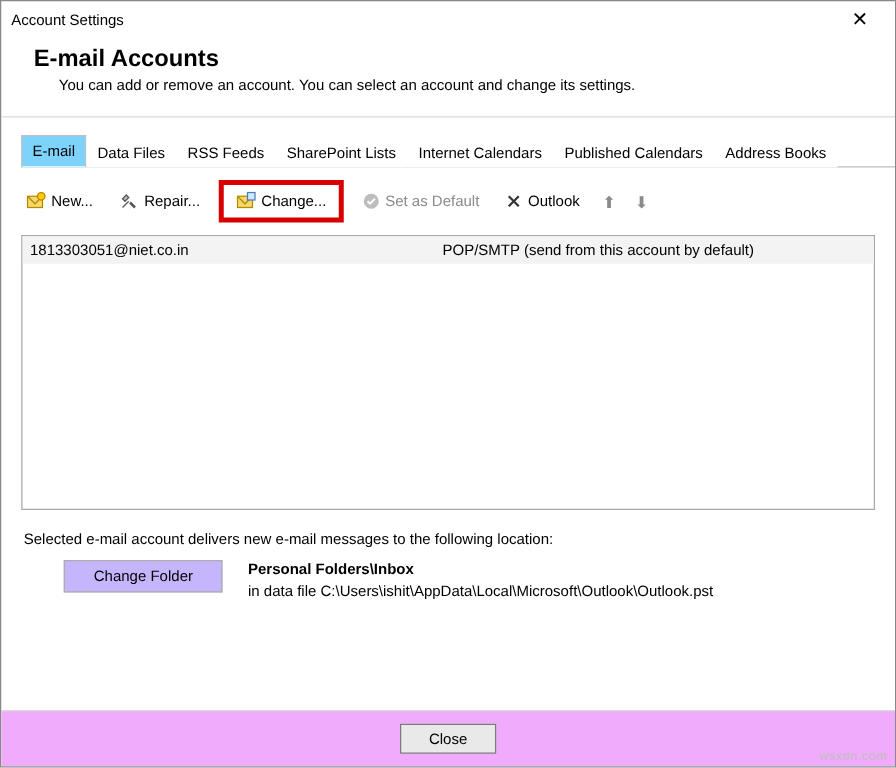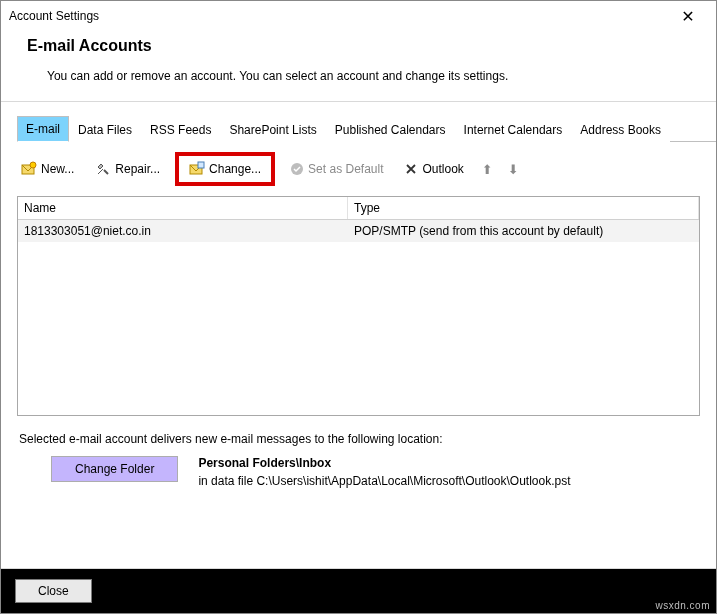--- a/index.html
+++ b/index.html
@@ -28,22 +28,22 @@
     font-weight: 300;
     width: 40px;
     text-align: center;
     cursor: pointer;
   }
   .header-block {
     padding: 6px 18px 18px 26px;
   }
   .header-block .h1 {
     font-weight: bold;
-    font-size: 16px;
-    margin-bottom: 14px;
+    font-size: 19px;
+    margin-bottom: 2px;
   }
   .header-block .desc {
     padding-left: 20px;
     font-size: 12px;
   }
   .hr { border-top: 1px solid #d9d9d9; margin: 0; }
   .tabs {
     display: flex;
     margin: 14px 0 0 16px;
     align-items: flex-end;
@@ -135,22 +135,22 @@
     cursor: pointer;
     margin-left: 32px;
   }
   .folder-info .line1 { font-weight: bold; margin-bottom: 4px; }
   .footer {
     position: absolute;
     left: 0; right: 0; bottom: 0;
     border-top: 1px solid #d9d9d9;
     padding: 10px 14px;
     display: flex;
-    justify-content: flex-start;
-    background: #000000;
+    justify-content: center;
+    background: #f0abfc;
   }
   .close-btn {
     border: 1px solid #7a7a7a;
     background: #e9e9e9;
     padding: 4px 22px;
     font-size: 12px;
     cursor: pointer;
   }
   .watermark {
     position: absolute;
@@ -174,22 +174,22 @@
   <div class="desc">You can add or remove an account. You can select an account and change its settings.</div>
 </div>
 
 <div class="hr"></div>
 
 <div class="tabs">
   <div class="tab active">E-mail</div>
   <div class="tab">Data Files</div>
   <div class="tab">RSS Feeds</div>
   <div class="tab">SharePoint Lists</div>
+  <div class="tab">Internet Calendars</div>
   <div class="tab">Published Calendars</div>
-  <div class="tab">Internet Calendars</div>
   <div class="tab">Address Books</div>
 </div>
 
 <div class="toolbar">
   <span class="tb-btn">
     <span class="tb-ico">
       <svg width="16" height="16">
           <rect x="1" y="4" width="12" height="9" fill="#f6d96b" stroke="#b38a00"></rect>
           <path d="M1 4 L7 10 L13 4" stroke="#b38a00" fill="none"></path>
           <circle cx="12" cy="4" r="3" fill="#ffcc00" stroke="#c08000"></circle>
@@ -238,24 +238,20 @@
         </svg>
     </span>
     <span>Outlook</span>
   </span>
 
   <span class="arrow-btn">⬆</span>
   <span class="arrow-btn">⬇</span>
 </div>
 
 <div class="listbox">
-  <div class="listhead">
-    <div class="col col-name">Name</div>
-    <div class="col col-type">Type</div>
-  </div>
   <div class="row">
     <div class="cell col-name">1813303051@niet.co.in</div>
     <div class="cell col-type">POP/SMTP (send from this account by default)</div>
   </div>
 </div>
 
 <div class="delivery">
   <div>Selected e-mail account delivers new e-mail messages to the following location:</div>
   <div class="delivery-row">
     <button class="change-folder-btn">Change Folder</button>

